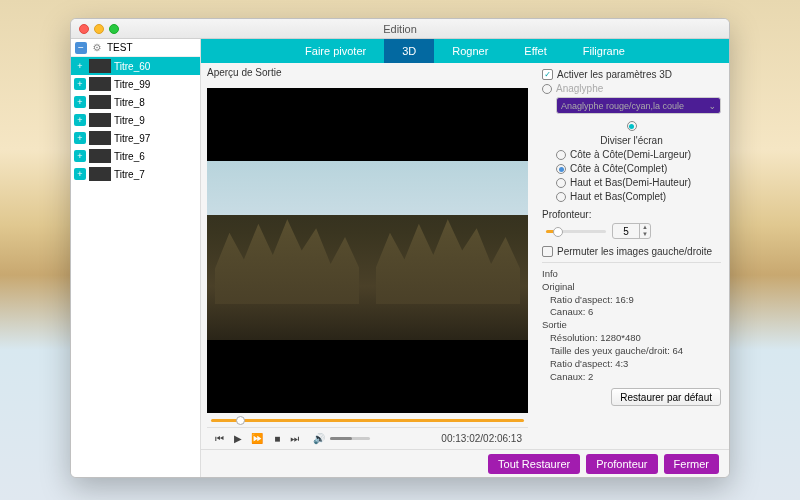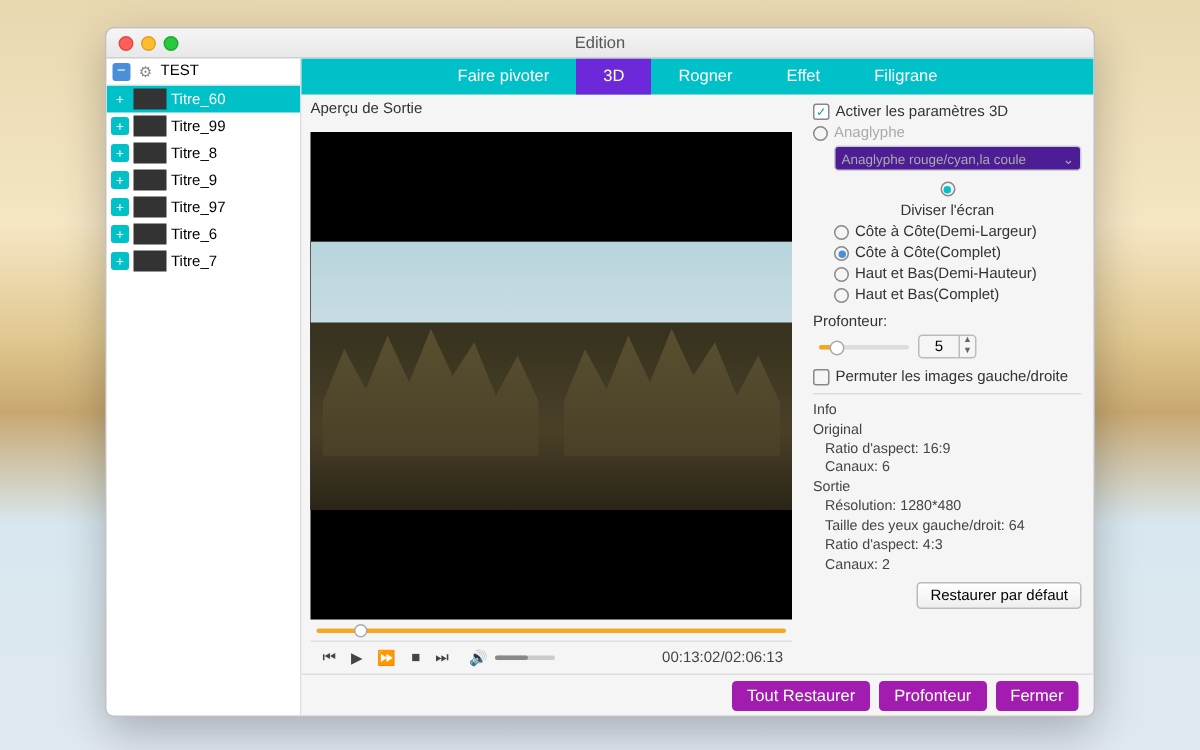--- a/index.html
+++ b/index.html
@@ -51,21 +51,21 @@
 .sb-plus{width:12px;height:12px;background:#00c0c8;color:#fff;font-size:9px;line-height:12px;text-align:center;border-radius:2px;flex-shrink:0;}
 .sb-thumb{width:22px;height:14px;background:#333;flex-shrink:0;}
 .sb-label{white-space:nowrap;overflow:hidden;}
 .main{flex:1;display:flex;flex-direction:column;min-width:0;}
 .tabs{
   height:24px;background:#00c0c8;display:flex;align-items:center;justify-content:center;gap:0;
 }
 .tab{
   padding:0 18px;height:100%;display:flex;align-items:center;color:#fff;font-size:11px;cursor:pointer;
 }
-.tab.active{background:#6d28d9;font-weight:500;}
+.tab.active{background:#0369a1;font-weight:500;}
 .content{flex:1;display:flex;min-height:0;}
 .preview-pane{flex:1;display:flex;flex-direction:column;padding:4px 6px 0 6px;min-width:0;}
 .preview-label{font-size:10px;color:#333;margin-bottom:10px;}
 .video-box{
   flex:1;background:#000;position:relative;min-height:0;display:flex;align-items:center;justify-content:center;
 }
 .video-frame{
   width:100%;height:55%;display:flex;background:#000;
 }
 .video-half{flex:1;background:linear-gradient(#2a2a1e,#3a3520 40%,#4a4028 70%,#2a2518);position:relative;overflow:hidden;}

